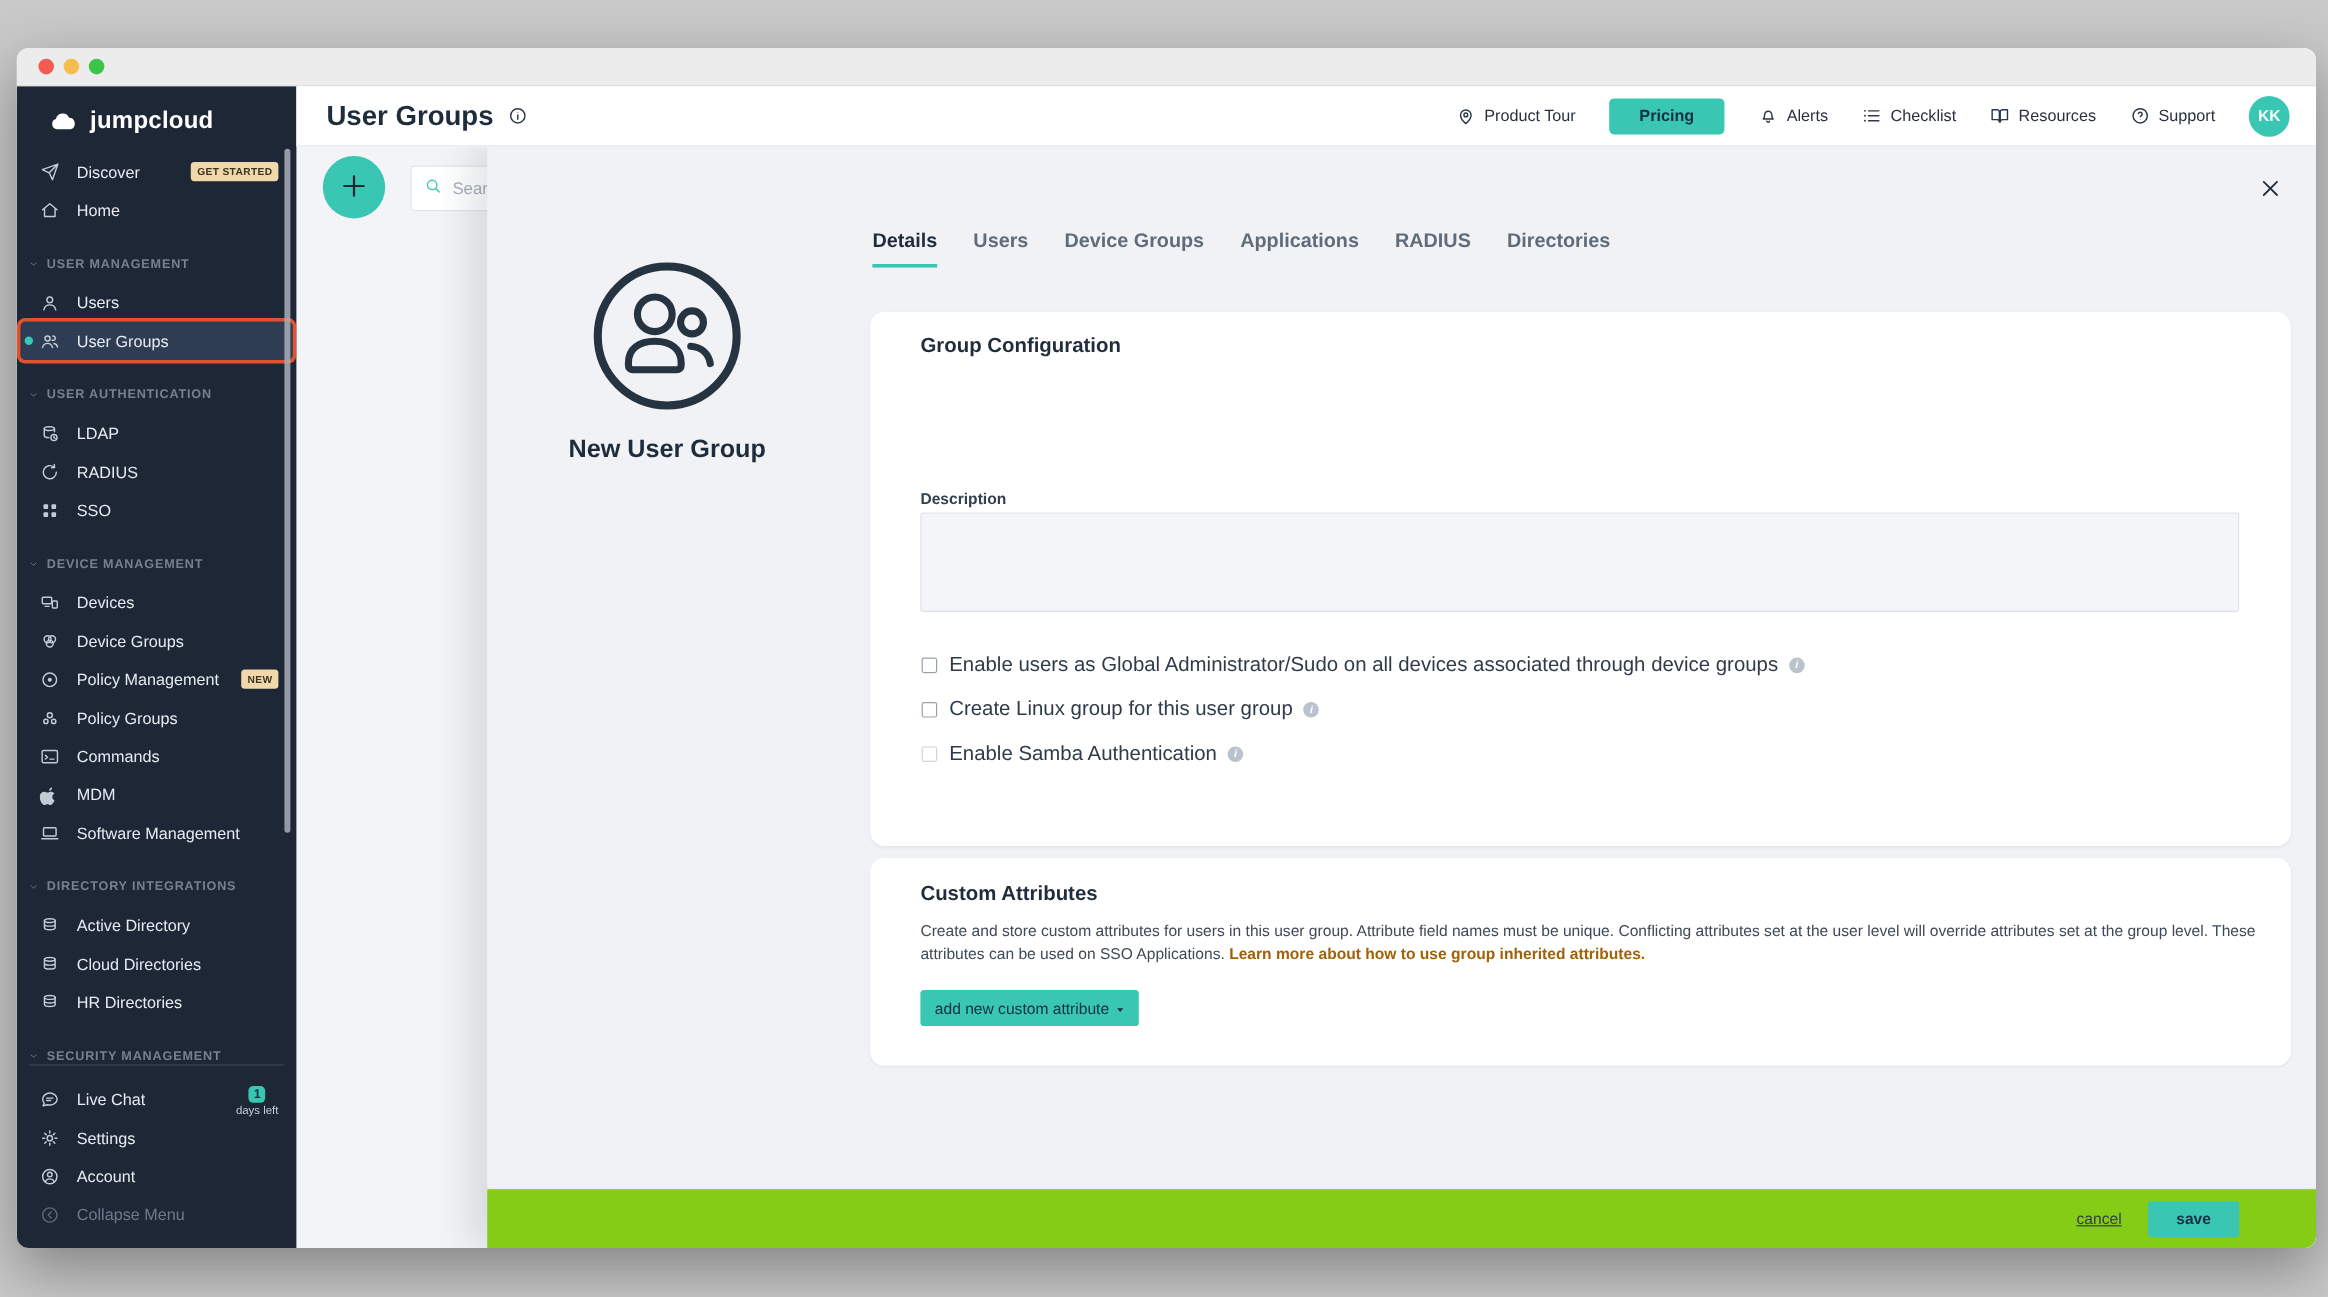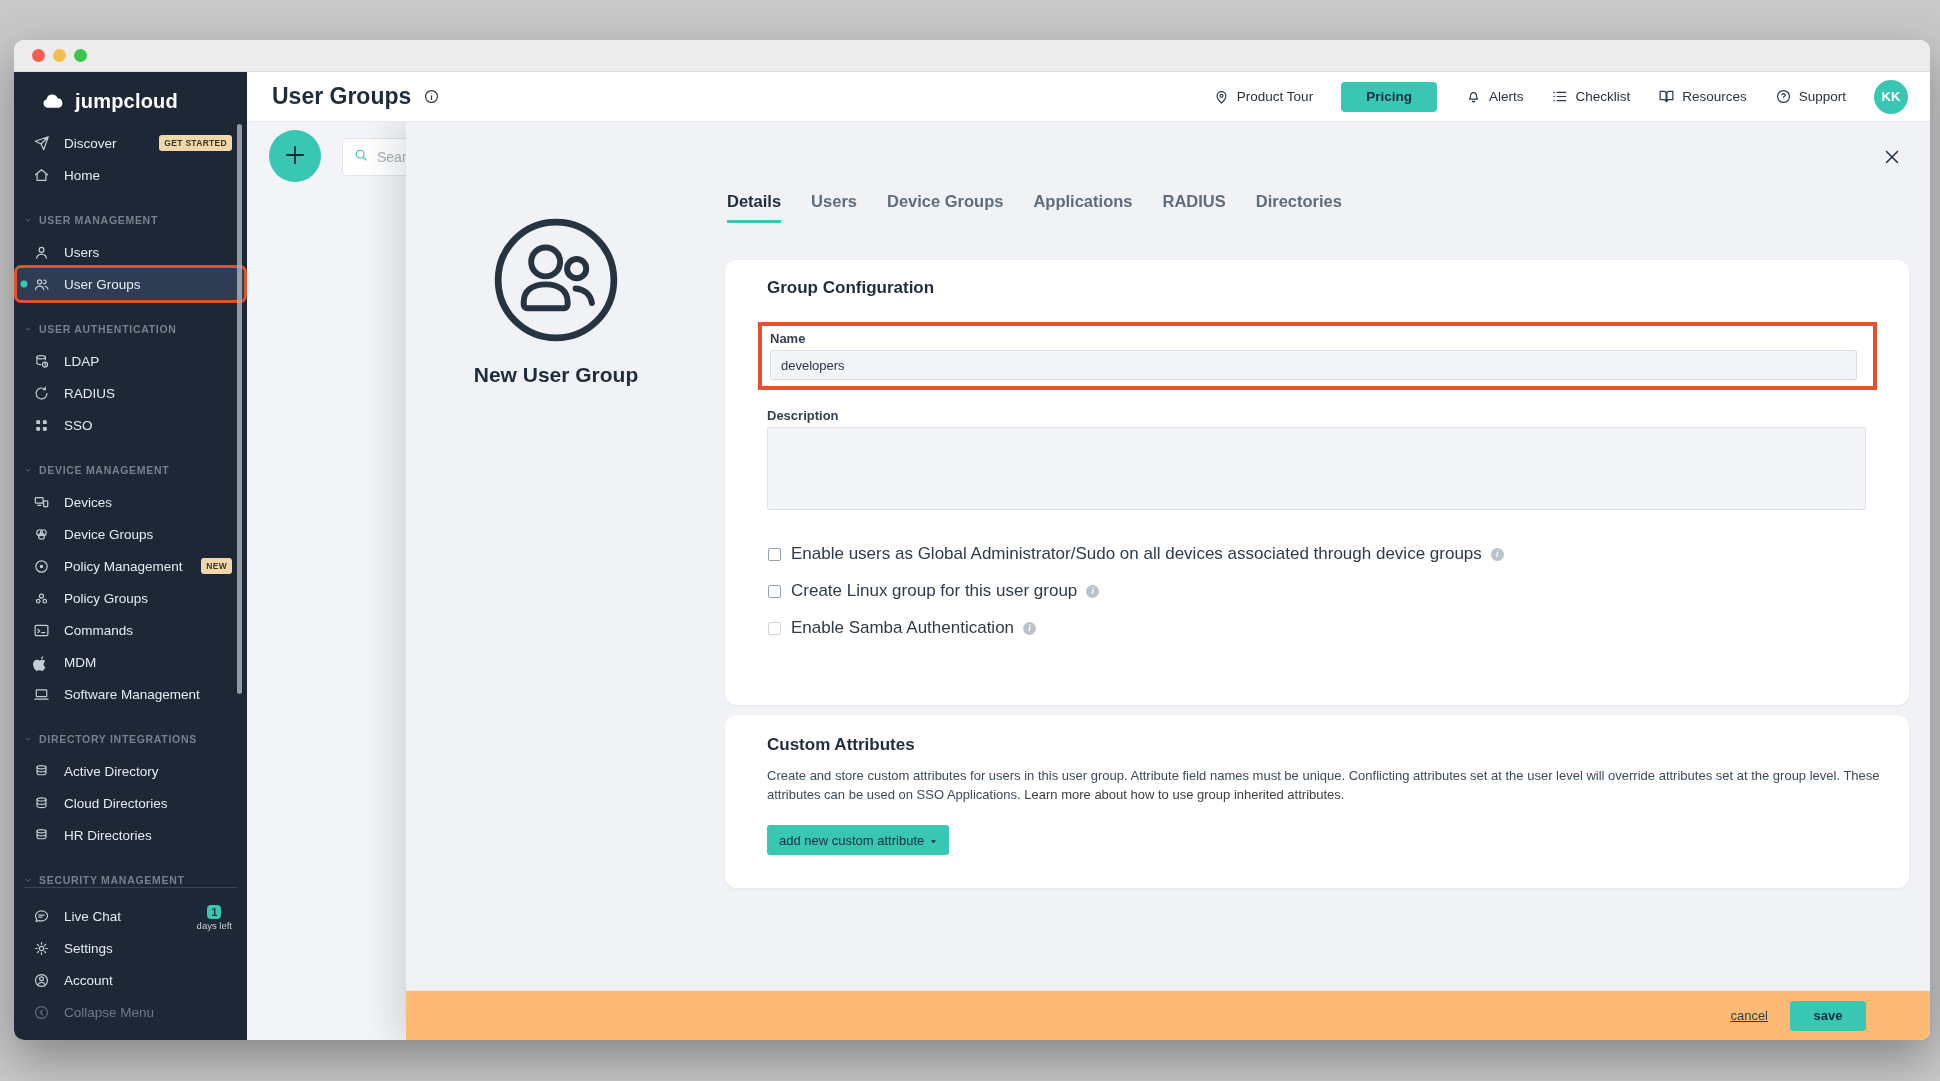--- a/index.html
+++ b/index.html
@@ -110,27 +110,27 @@
     font-family: inherit; font-size: 13px; color: #2a3646; padding: 8px 10px; outline: none; }
   .cb-list { position: absolute; left: 43px; top: 284px; }
   .cb-row { display: flex; align-items: center; height: 20px; margin-bottom: 17px; }
   .cb { width: 13px; height: 13px; border: 1px solid #97a2af; border-radius: 2px; background: #fff; margin-right: 10px; flex: 0 0 auto; }
   .cb-row.dim .cb { opacity: .45; }
   .cb-label { font-size: 17px; color: #2f3b49; }
   .info-dot { margin-left: 9px; width: 13px; height: 13px; border-radius: 50%; background: #b9c2cd;
     color: #fff; font-size: 9px; font-weight: 700; display: flex; align-items: center; justify-content: center; font-style: italic; }
 
   .ca-desc { position: absolute; left: 42px; top: 52px; width: 1115px; font-size: 13px; line-height: 18.5px; color: #3e4a58; }
-  .ca-desc a { color: #404040; font-weight: 400; text-decoration: none; }
+  .ca-desc a { color: #a16207; font-weight: 700; text-decoration: none; }
   .add-btn { position: absolute; left: 42px; top: 110px; height: 30px; padding: 0 25px 0 12px;
     background: #39c6b3; border: none; border-radius: 3px; font-family: inherit; font-size: 13px;
     color: #16303f; display: flex; align-items: center; }
   .add-btn .dd-caret { position: absolute; right: 10px; width: 11px; height: 11px; color: #16303f; }
 
-  .panel-footer { position: absolute; left: 0; right: 0; bottom: 0; height: 50px; background: #fdba74;
+  .panel-footer { position: absolute; left: 0; right: 0; bottom: 0; height: 50px; background: #84cc16;
     border-top: 1px solid #e8eaee; display: flex; align-items: center; justify-content: flex-end;
     gap: 22px; padding-right: 64px; }
   .cancel-link { font-size: 13px; color: #333f4d; text-decoration: underline; background: none; border: none; font-family: inherit; }
   .save-btn { width: 76px; height: 30px; background: #39c6b3; border: none; border-radius: 3px;
     font-family: inherit; font-size: 13px; font-weight: 600; color: #14303e; }
 
   svg.ic { fill: none; stroke: currentColor; stroke-width: 1.7; stroke-linecap: round; stroke-linejoin: round; }
 </style>
 </head>
 <body>
@@ -475,24 +475,20 @@
               <div class="tab active">Details</div>
               <div class="tab">Users</div>
               <div class="tab">Device Groups</div>
               <div class="tab">Applications</div>
               <div class="tab">RADIUS</div>
               <div class="tab">Directories</div>
             </nav>
 
           <div class="card card1">
             <div class="card-title gc-title">Group Configuration</div>
-            <div class="redbox">
-              <label class="fld-label">Name</label>
-              <input class="name-input" type="text" value="developers" style="">
-            </div>
             <label class="fld-label desc-label">Description</label>
             <textarea class="desc-area" style=""></textarea>
             <div class="cb-list" id="cb-list">
                 <div class="cb-row">
                   <span class="cb"></span>
                   <span class="cb-label">Enable users as Global Administrator/Sudo on all devices associated through device groups</span>
                   <span class="info-dot">i</span>
                 </div>
                 <div class="cb-row">
                   <span class="cb"></span>

